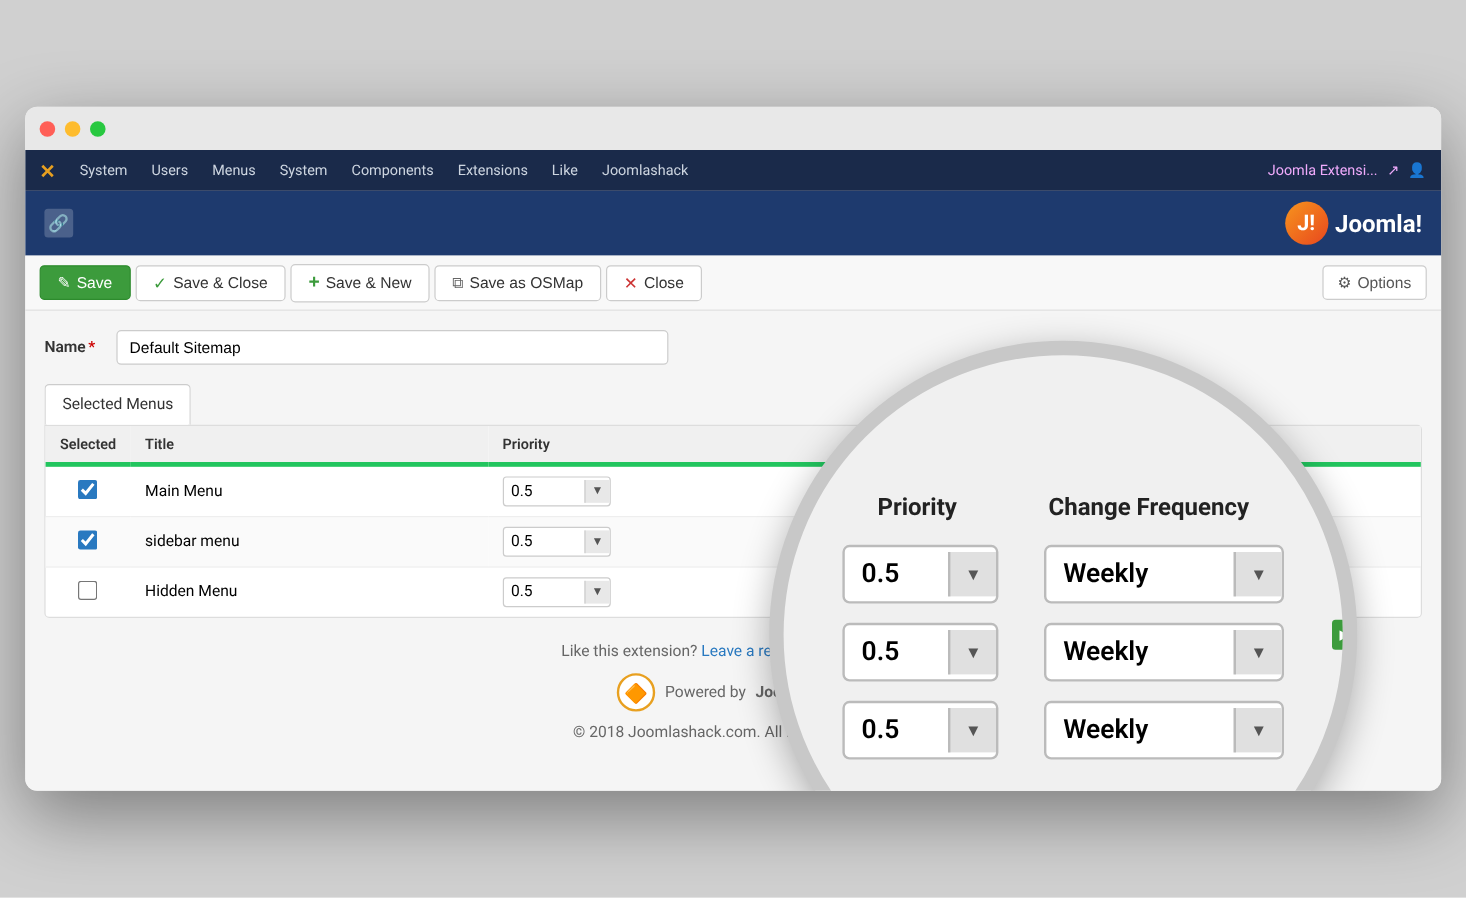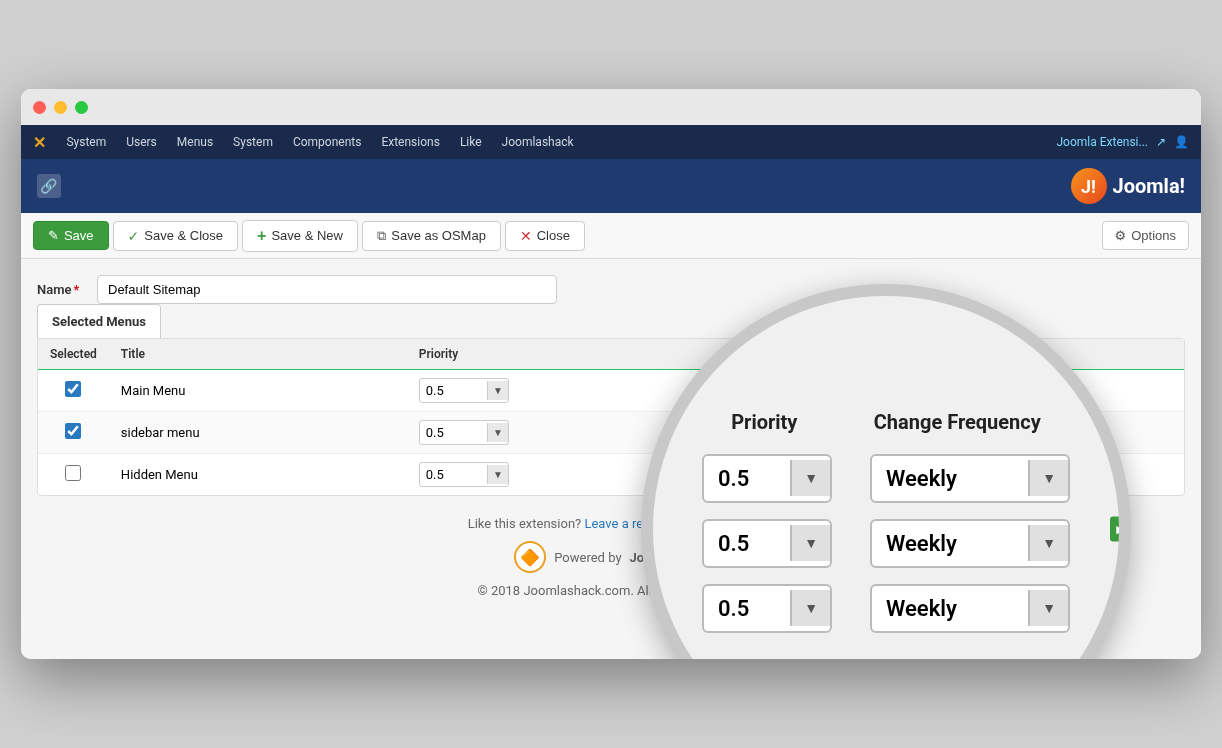--- a/index.html
+++ b/index.html
@@ -60,21 +60,21 @@
       padding: 4px 8px;
       cursor: pointer;
       border-radius: 3px;
       color: #cdd5e0;
     }
     .nav-spacer { flex: 1; }
     .nav-right {
       display: flex;
       align-items: flex-start;
       gap: 8px;
-      color: #7dd3fc;
+      color: #f0abfc;
       font-size: 12px;
     }
 
     
     .page-header {
       background: #1e3a6e;
       height: 54px;
       display: flex;
       align-items: center;
       padding: 0 16px;
@@ -171,20 +171,21 @@
       background: #f5f5f5;
       padding: 16px;
       min-height: 400px;
     }
 
     
     .form-row {
       display: flex;
       align-items: center;
       gap: 10px;
+      margin-bottom: 16px;
     }
     .form-label {
       font-weight: 600;
       font-size: 13px;
       color: #333;
       min-width: 50px;
     }
     .form-input {
       width: 460px;
       padding: 6px 10px;
@@ -202,40 +203,40 @@
     .tab {
       display: inline-block;
       padding: 9px 14px;
       background: white;
       border: 1px solid #ccc;
       border-bottom: none;
       border-radius: 4px 4px 0 0;
       cursor: pointer;
       font-size: 13px;
       color: #333;
-      font-weight: 700;
+      font-weight: 400;
     }
     .tab.active {
       background: white;
       color: #333;
     }
 
     
     .table-container {
       background: white;
       border: 1px solid #ddd;
       border-radius: 0 4px 4px 4px;
     }
     table {
       width: 100%;
       border-collapse: collapse;
     }
     thead tr {
       background: #f0f0f0;
-      border-bottom: 1px solid #22c55e;
+      border-bottom: 4px solid #22c55e;
     }
     th {
       padding: 8px 12px;
       text-align: left;
       font-weight: 600;
       font-size: 12px;
       color: #333;
     }
     td {
       padding: 8px 12px;

